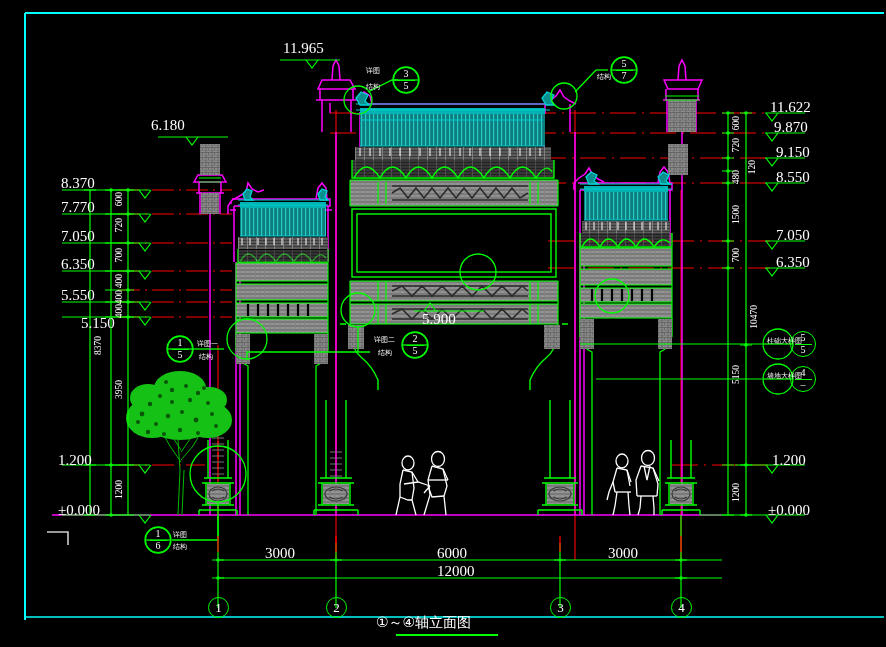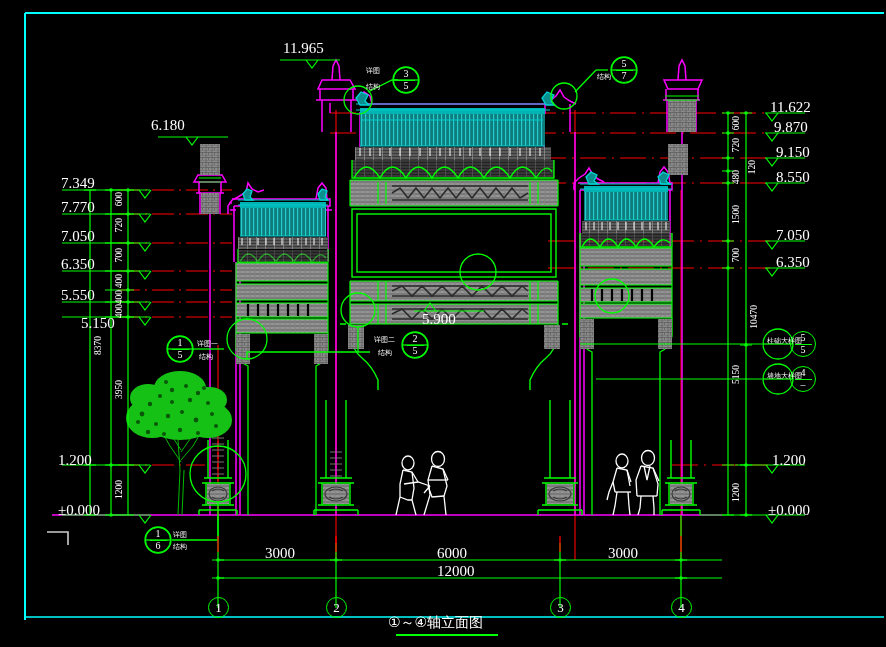--- a/index.html
+++ b/index.html
@@ -627,21 +627,21 @@
 
     <g stroke="#00ff00" stroke-width="2">
       <path d="M396 635 L498 635"></path>
     </g>
 
     <g stroke="#cccccc" stroke-width="1.6" fill="none">
       <path d="M47 532 L68 532 L68 545"></path>
     </g>
   </svg>
 
-  <div class="lbl" style="left:61px;top:178px;">7.349</div>
+  <div class="lbl" style="left:61px;top:178px;">8.370</div>
   <div class="lbl" style="left:61px;top:202px;">7.770</div>
   <div class="lbl" style="left:61px;top:231px;">7.050</div>
   <div class="lbl" style="left:61px;top:259px;">6.350</div>
   <div class="lbl" style="left:61px;top:290px;">5.550</div>
   <div class="lbl" style="left:61px;top:318px;margin-left:20px;">5.150</div>
 
   <div class="lbl vert" style="left:114px;top:192px;">600</div>
   <div class="lbl vert" style="left:114px;top:218px;">720</div>
   <div class="lbl vert" style="left:114px;top:248px;">700</div>
   <div class="lbl vert" style="left:114px;top:274px;">400</div>
@@ -734,15 +734,15 @@
     <span class="b">5</span>
   </div>
 
   <div class="lbl cn" style="left:767px;top:373px;">墙地大样图</div>
   <div class="detbub" style="left:790px;top:366px;">
     <span class="t">4</span>
     <span class="hr"></span>
     <span class="b">–</span>
   </div>
 
-  <div class="lbl title" style="left:388px;top:617px;">①～④轴立面图</div>
+  <div class="lbl title" style="left:376px;top:617px;">①～④轴立面图</div>
 
 </div>
 
 </body></html>

